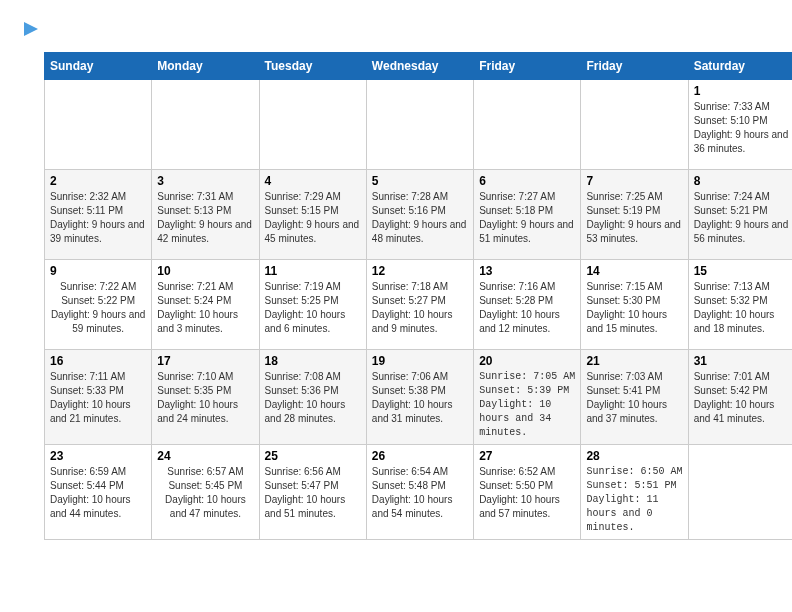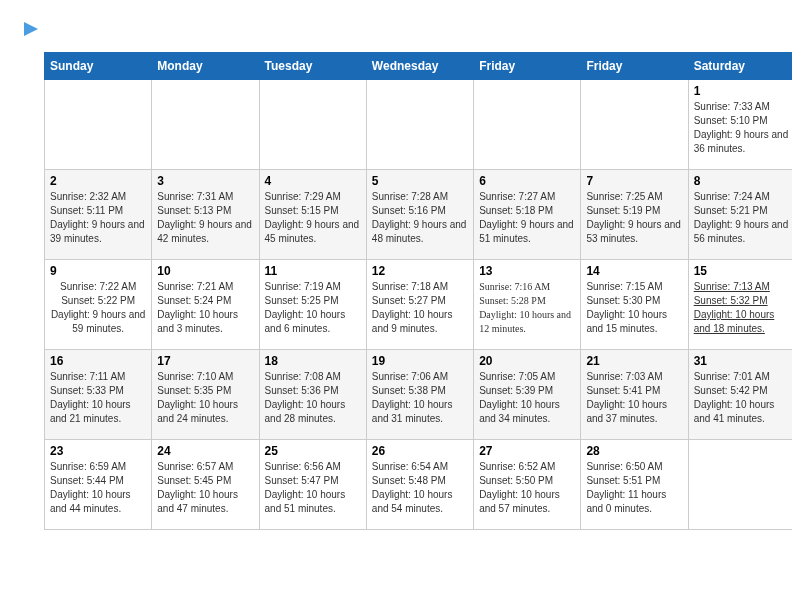--- a/index.html
+++ b/index.html
@@ -192,33 +192,33 @@
 Daylight: 10 hours and 6 minutes.</div>
         </td>
         <td>
           <span class="day-num">12</span>
           <div class="day-info" style="white-space: pre-line;">Sunrise: 7:18 AM
 Sunset: 5:27 PM
 Daylight: 10 hours and 9 minutes.</div>
         </td>
         <td>
           <span class="day-num">13</span>
-          <div class="day-info" style="white-space: pre-line; font-family: Liberation Serif, serif;">Sunrise: 7:16 AM
+          <div class="day-info" style="white-space: pre-line;">Sunrise: 7:16 AM
 Sunset: 5:28 PM
 Daylight: 10 hours and 12 minutes.</div>
         </td>
         <td>
           <span class="day-num">14</span>
           <div class="day-info" style="white-space: pre-line;">Sunrise: 7:15 AM
 Sunset: 5:30 PM
 Daylight: 10 hours and 15 minutes.</div>
         </td>
         <td>
           <span class="day-num">15</span>
-          <div class="day-info" style="white-space: pre-line; text-decoration: underline;">Sunrise: 7:13 AM
+          <div class="day-info" style="white-space: pre-line;">Sunrise: 7:13 AM
 Sunset: 5:32 PM
 Daylight: 10 hours and 18 minutes.</div>
         </td>
       </tr>
       <tr style="background: #86efac;">
         <td style="background: rgb(245, 245, 245);">
           <span class="day-num">16</span>
           <div class="day-info" style="white-space: pre-line;">Sunrise: 7:11 AM
 Sunset: 5:33 PM
 Daylight: 10 hours and 21 minutes.</div>
@@ -236,21 +236,21 @@
 Daylight: 10 hours and 28 minutes.</div>
         </td>
         <td style="background: rgb(245, 245, 245);">
           <span class="day-num">19</span>
           <div class="day-info" style="white-space: pre-line;">Sunrise: 7:06 AM
 Sunset: 5:38 PM
 Daylight: 10 hours and 31 minutes.</div>
         </td>
         <td style="background: rgb(245, 245, 245);">
           <span class="day-num">20</span>
-          <div class="day-info" style="white-space: pre-line;">Sunrise: 7:05 AM
+          <div class="day-info" style="white-space: pre-line; font-family: Liberation Mono, monospace;">Sunrise: 7:05 AM
 Sunset: 5:39 PM
 Daylight: 10 hours and 34 minutes.</div>
         </td>
         <td style="background: rgb(245, 245, 245);">
           <span class="day-num">21</span>
           <div class="day-info" style="white-space: pre-line;">Sunrise: 7:03 AM
 Sunset: 5:41 PM
 Daylight: 10 hours and 37 minutes.</div>
         </td>
         <td style="background: rgb(245, 245, 245);">
@@ -262,21 +262,21 @@
       </tr>
       <tr>
         <td>
           <span class="day-num">23</span>
           <div class="day-info" style="white-space: pre-line;">Sunrise: 6:59 AM
 Sunset: 5:44 PM
 Daylight: 10 hours and 44 minutes.</div>
         </td>
         <td>
           <span class="day-num">24</span>
-          <div class="day-info" style="white-space: pre-line;">Sunrise: 6:57 AM
+          <div class="day-info" style="white-space: pre-line; text-align: center;">Sunrise: 6:57 AM
 Sunset: 5:45 PM
 Daylight: 10 hours and 47 minutes.</div>
         </td>
         <td>
           <span class="day-num">25</span>
           <div class="day-info" style="white-space: pre-line;">Sunrise: 6:56 AM
 Sunset: 5:47 PM
 Daylight: 10 hours and 51 minutes.</div>
         </td>
         <td>
@@ -286,20 +286,20 @@
 Daylight: 10 hours and 54 minutes.</div>
         </td>
         <td>
           <span class="day-num">27</span>
           <div class="day-info" style="white-space: pre-line;">Sunrise: 6:52 AM
 Sunset: 5:50 PM
 Daylight: 10 hours and 57 minutes.</div>
         </td>
         <td>
           <span class="day-num">28</span>
-          <div class="day-info" style="white-space: pre-line;">Sunrise: 6:50 AM
+          <div class="day-info" style="white-space: pre-line; font-family: Liberation Mono, monospace;">Sunrise: 6:50 AM
 Sunset: 5:51 PM
 Daylight: 11 hours and 0 minutes.</div>
         </td>
         <td class="empty-cell"></td>
       </tr>
     </tbody>
 </table>
 
 </body></html>

